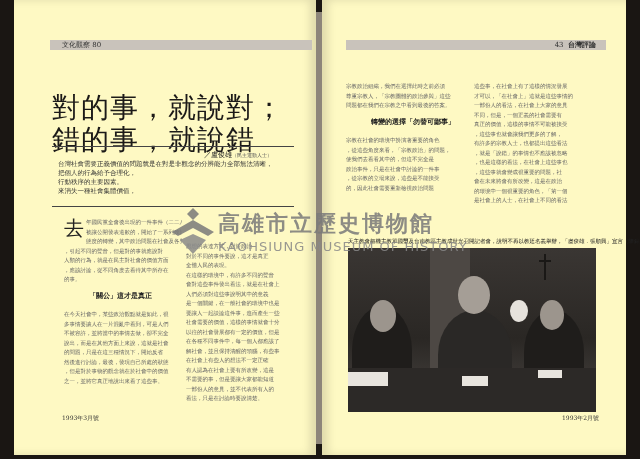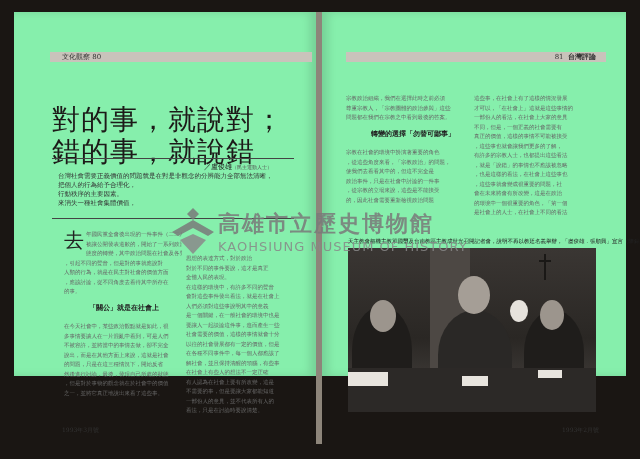--- a/index.html
+++ b/index.html
@@ -1,17 +1,17 @@
 <!DOCTYPE html>
 <html><head>
 <meta charset="utf-8">
 <style>
   html,body{margin:0;padding:0;}
   body{width:640px;height:459px;background:#1a1613;position:relative;overflow:hidden;font-family:"DejaVu Serif",serif;}
-  .page{position:absolute;top:12px;height:364px;background:#86efac;}
+  .page{position:absolute;top:0;height:455px;background:#fef9c3;}
   .left{left:14px;width:302px;box-shadow:inset -6px 0 8px rgba(0,0,0,0.12);}
   .right{left:322px;width:304px;box-shadow:inset 6px 0 8px rgba(0,0,0,0.12);}
   .spine{position:absolute;left:316px;top:12px;width:6px;height:432px;background:#8d857a;}
   .hdrbar{position:absolute;top:40px;height:10px;background:#c9c3bb;font-size:7px;color:#333;line-height:10px;}
   .left .hdrbar{left:36px;width:250px;padding-left:12px;}
   .right .hdrbar{left:24px;width:250px;text-align:right;padding-right:10px;}
   .title{position:absolute;left:38px;top:92px;font-size:28px;font-weight:normal;color:#1c1a18;line-height:32px;letter-spacing:1px;}
   .rule{position:absolute;height:1px;background:#444;}
   .byline{position:absolute;left:190px;top:150px;font-size:7px;color:#222;}
   .byline small{font-size:5px;color:#555;}
@@ -54,21 +54,21 @@
 
   <div class="col" style="left:50px;top:218px;width:118px;height:190px;">
     <span class="dropcap">去</span>
     <div class="ln">年國民黨全會後出現的一件事件（二二八）事</div>
     <div class="ln">被讓公開發表道歉的，開始了一系列政治</div>
     <div class="ln">態度的轉變，其中政治問題在社會及各界中</div>
     <div class="ln">，引起不同的聲音，但是對的事就應說對</div>
     <div class="ln">人類的行為，就是在民主對社會的價值方面</div>
     <div class="ln">，應該討論，從不同角度去看待其中所存在</div>
     <div class="ln">的事。</div>
-    <div class="sec">「關公」就是在社會上</div>
+    <div class="sec">「關公」這才是真正</div>
     <div class="ln">在今天社會中，某些政治觀點就是如此，很</div>
     <div class="ln">多事情要讓人在一片混亂中看到，可是人們</div>
     <div class="ln">不被容許，並將當中的事情去做，卻不完全</div>
     <div class="ln">說出，而是在其他方面上來說，這就是社會</div>
     <div class="ln">的問題，只是在這三種情況下，開始反省</div>
     <div class="ln">然後進行討論，最後，發現自己所處的狀態</div>
     <div class="ln">，但是對於事物的觀念就在於社會中的價值</div>
     <div class="ln">之一，並將它真正地說出來看了這些事。</div>
   </div>
 
@@ -90,21 +90,21 @@
     <div class="ln">不需要的事，但是要讓大家都能知道</div>
     <div class="ln">一部份人的意見，並不代表所有人的</div>
     <div class="ln">看法，只是在討論時要說清楚。</div>
   </div>
   <div class="footer" style="left:48px;">1993年3月號</div>
 </div>
 
 <div class="spine"></div>
 
 <div class="page right">
-  <div class="hdrbar"><span>81</span>&nbsp;&nbsp;<b>台灣評論</b></div>
+  <div class="hdrbar"><span>43</span>&nbsp;&nbsp;<b>台灣評論</b></div>
   <div class="col" style="left:24px;top:82px;width:124px;height:150px;">
     <div class="ln">宗教政治組織，我們在選擇此時之前必須</div>
     <div class="ln">尊重宗教人，「宗教團體的政治參與」這些</div>
     <div class="ln">問題都在我們在宗教之中看到最後的答案。</div>
     <div class="sec">轉變的選擇「勿替可鄙事」</div>
     <div class="ln">宗教在社會的環境中扮演著重要的角色</div>
     <div class="ln">，從這些角度來看，「宗教政治」的問題，</div>
     <div class="ln">使我們去看看其中的，但這不完全是</div>
     <div class="ln">政治事件，只是在社會中討論的一件事</div>
     <div class="ln">，從宗教的立場來說，這些是不能接受</div>

